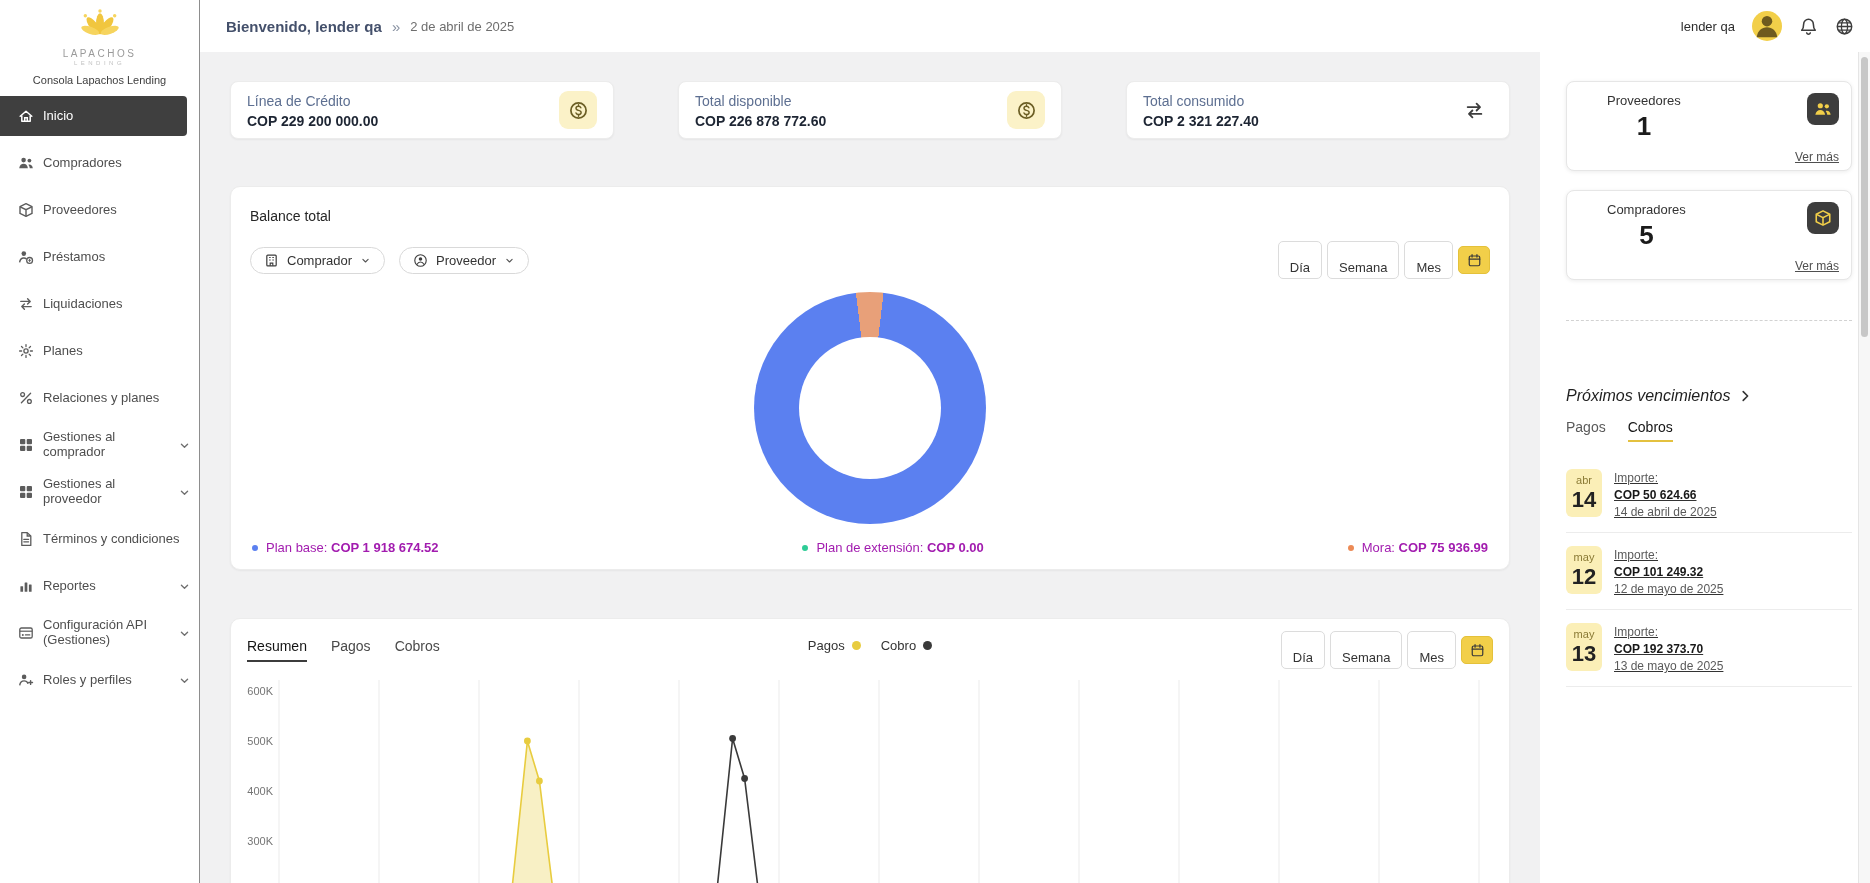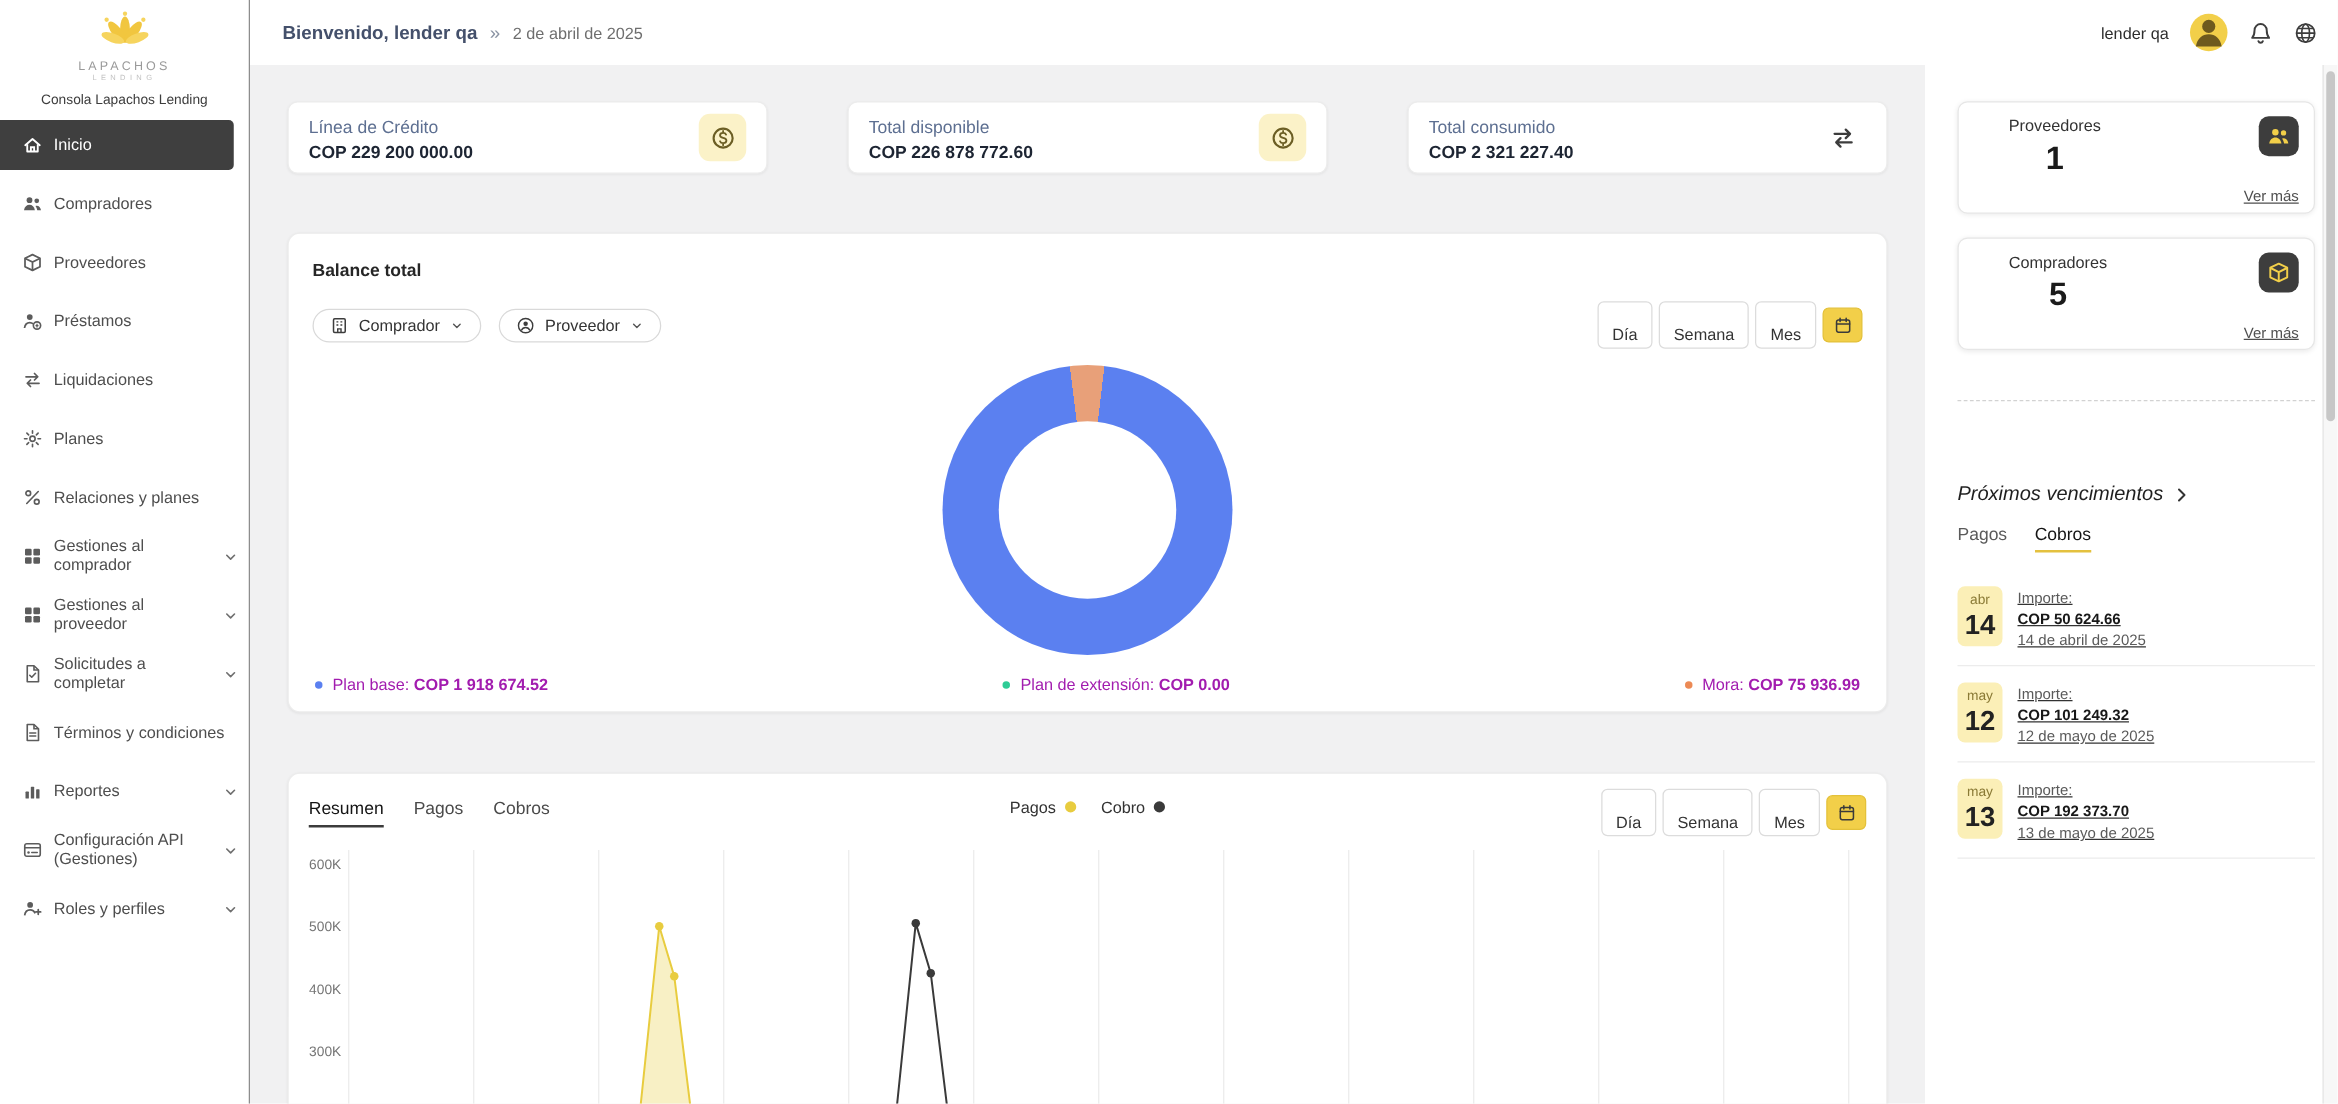--- a/index.html
+++ b/index.html
@@ -50,21 +50,21 @@
   .stat-value { font-size:14px; font-weight:bold; color:#1d2533; }
   .stat-icon { margin-left:auto; width:38px; height:38px; border-radius:9px; display:flex;
                align-items:center; justify-content:center; color:#6b5e24; }
   .stat-icon.bg { background:#fbf2c8; }
   .stat-icon.plain { color:#3d3d3d; }
   .stat-icon svg { width:21px; height:21px; }
 
   .panel { background:#fff; border:1px solid #ececec; border-radius:10px;
            box-shadow:0 1px 2px rgba(0,0,0,.05); }
   .balance-card { margin-top:47px; height:384px; padding:21px 19px 0; position:relative; }
-  .card-title { font-size:14px; font-weight:bold; color:#262626; }
+  .card-title { font-size:14px; font-weight:normal; color:#262626; }
   .filters-row { display:flex; align-items:center; margin-top:17px; }
   .chip { display:flex; align-items:center; gap:8px; border:1px solid #d9d9d9; border-radius:17px;
           padding:5px 13px; font-size:13px; color:#333; background:#fff; margin-right:14px; cursor:pointer; }
   .chip svg.cicon { width:15px; height:15px; color:#3d3d3d; }
   .chip svg.chev { width:11px; height:11px; color:#555; }
   .period-group { margin-left:auto; display:flex; gap:5px; align-items:center; }
   .pbtn { border:1px solid #dcdcdc; background:#fff; border-radius:5px; font-size:13px; color:#333;
           padding:18px 11px; cursor:pointer; font-family:inherit; height:28px; }
   .pbtn.cal { background:#f2cf49; border-color:#e4c13a; color:#3a3a3a; width:32px; padding:0;
               display:flex; align-items:center; justify-content:center; }
@@ -236,31 +236,20 @@
           </svg>
     <span class="nav-label">Gestiones al proveedor</span>
     <svg class="chev" viewBox="0 0 16 16" fill="currentColor" width="16" height="16">
             <path d="M4.2 6.4 8 10.2l3.8-3.8" fill="none" stroke="currentColor" stroke-width="1.6" stroke-linecap="round" stroke-linejoin="round"></path>
           </svg>
   </div>
   <div class="nav-item ">
     <svg class="icon" viewBox="0 0 16 16" fill="currentColor" width="16" height="16">
             <path d="M3.8 1.6h5.4L12.8 5v9.4H3.8z" fill="none" stroke="currentColor" stroke-width="1.3" stroke-linejoin="round"></path>
             <path d="M9.2 1.8V5h3.4" fill="none" stroke="currentColor" stroke-width="1.3"></path>
-            <path d="M5.8 9.2l1.6 1.6 3-3.2" fill="none" stroke="currentColor" stroke-width="1.3" stroke-linecap="round" stroke-linejoin="round"></path>
-          </svg>
-    <span class="nav-label">Solicitudes a completar</span>
-    <svg class="chev" viewBox="0 0 16 16" fill="currentColor" width="16" height="16">
-            <path d="M4.2 6.4 8 10.2l3.8-3.8" fill="none" stroke="currentColor" stroke-width="1.6" stroke-linecap="round" stroke-linejoin="round"></path>
-          </svg>
-  </div>
-  <div class="nav-item ">
-    <svg class="icon" viewBox="0 0 16 16" fill="currentColor" width="16" height="16">
-            <path d="M3.8 1.6h5.4L12.8 5v9.4H3.8z" fill="none" stroke="currentColor" stroke-width="1.3" stroke-linejoin="round"></path>
-            <path d="M9.2 1.8V5h3.4" fill="none" stroke="currentColor" stroke-width="1.3"></path>
             <path d="M5.8 8.4h4.8M5.8 10.8h4.8" stroke="currentColor" stroke-width="1.2" stroke-linecap="round"></path>
           </svg>
     <span class="nav-label">Términos y condiciones</span>
 
   </div>
   <div class="nav-item ">
     <svg class="icon" viewBox="0 0 16 16" fill="currentColor" width="16" height="16">
             <rect x="2.4" y="8.2" width="2.7" height="5.6" rx=".5"></rect>
             <rect x="6.65" y="4.4" width="2.7" height="9.4" rx=".5"></rect>
             <rect x="10.9" y="6.4" width="2.7" height="7.4" rx=".5"></rect>

